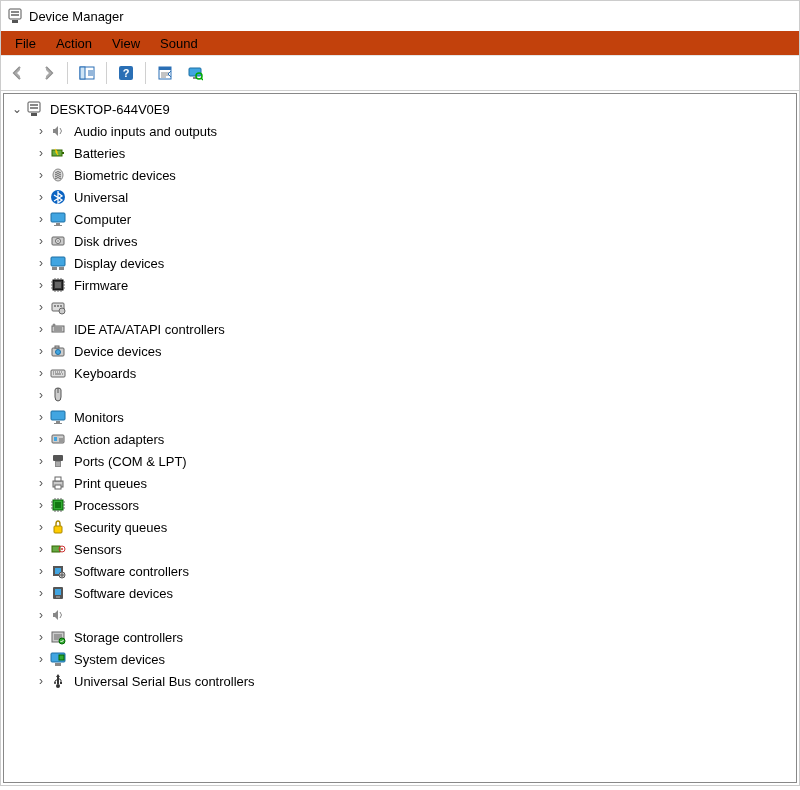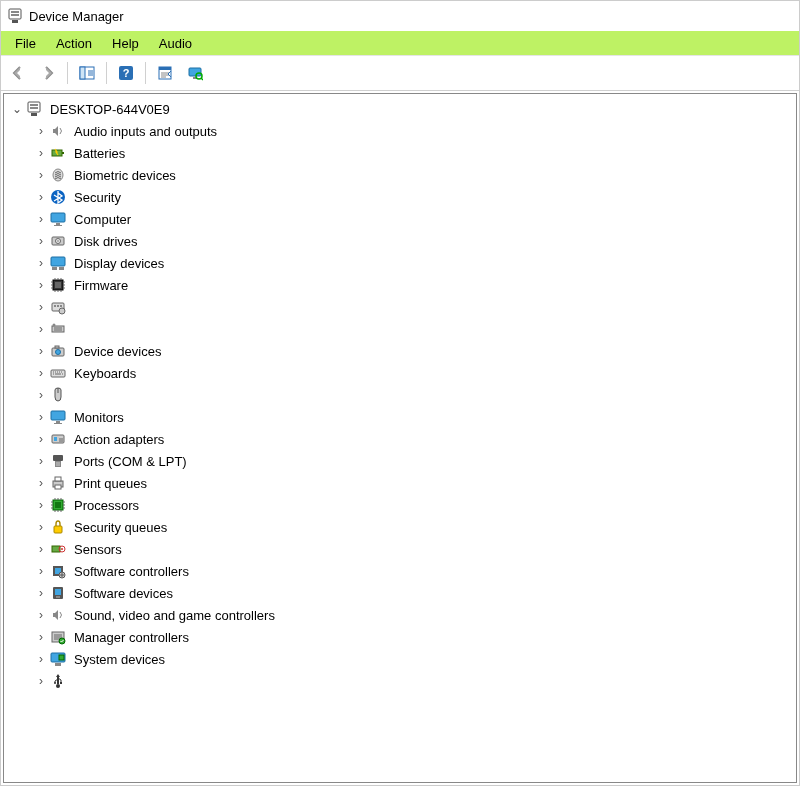--- a/index.html
+++ b/index.html
@@ -1,20 +1,20 @@
 <!DOCTYPE html>
 <html><head>
 <meta charset="utf-8">
 <style>
   html,body{margin:0;padding:0;font-family:"Segoe UI",Tahoma,sans-serif;font-size:13px;color:#000;background:#fff;width:800px;height:790px;overflow:hidden}
   .window{display:flex;flex-direction:column;height:786px;border:1px solid #ccc;box-sizing:border-box}
   .titlebar{display:flex;align-items:center;height:30px;padding:0 6px;background:#fff}
   .titlebar .app-icon{width:16px;height:16px;margin-right:6px;flex:0 0 auto}
   .titlebar .title{font-size:13px}
-  .menubar{display:flex;align-items:center;height:24px;padding:0 4px;background:#bef264;border-bottom:1px solid #e5e5e5}
+  .menubar{display:flex;align-items:center;height:24px;padding:0 4px;background:#c2410c;border-bottom:1px solid #e5e5e5}
   .menubar .menu-item{padding:2px 10px;cursor:default}
   .toolbar{display:flex;align-items:center;height:30px;padding:2px 4px;background:#fff;border-bottom:1px solid #d0d0d0;gap:4px}
   .toolbar .sep{width:1px;height:22px;background:#d0d0d0;margin:0 2px}
   .tbtn{width:24px;height:24px;display:flex;align-items:center;justify-content:center;border:1px solid transparent;border-radius:2px}
   .tree-pane{flex:1;overflow:auto;border:1px solid #888;margin:2px;background:#fff;padding:4px 0}
   .tree-row{display:flex;align-items:center;height:22px;white-space:nowrap}
   .tree-row .expander{width:14px;height:14px;margin-right:2px;display:flex;align-items:center;justify-content:center;color:#555;cursor:default;font-size:12px;user-select:none}
   .tree-row .node-icon{width:16px;height:16px;margin-right:6px;flex:0 0 auto}
   .tree-row .label{padding:1px 2px}
   .root-row{padding-left:6px}
@@ -34,22 +34,22 @@
           <rect x="4" y="6" width="8" height="2" fill="#888"></rect>
           <rect x="5" y="12" width="6" height="3" fill="#555"></rect>
         </svg>
     </span>
     <span class="title">Device Manager</span>
   </div>
 
   <div class="menubar">
     <div class="menu-item">File</div>
     <div class="menu-item">Action</div>
-    <div class="menu-item">Help</div>
-    <div class="menu-item">Audio</div>
+    <div class="menu-item">View</div>
+    <div class="menu-item">Sound</div>
   </div>
 
   <div class="toolbar">
     <div class="tbtn">
       <svg viewBox="0 0 16 16" width="16" height="16">
           <path d="M10 2 L4 8 L10 14" fill="none" stroke="#888" stroke-width="2"></path>
           <path d="M10 2 L4 8 L10 14 L10 11 L7 8 L10 5 Z" fill="#aaa"></path>
         </svg>
     </div>
     <div class="tbtn">
@@ -138,21 +138,21 @@
           <span class="label">Biometric devices</span>
         </div>
         <div class="tree-row cat-row">
           <span class="expander">›</span>
           <span class="node-icon">
             <svg viewBox="0 0 16 16" width="16" height="16">
               <circle cx="8" cy="8" r="7" fill="#0a63c2"></circle>
               <path d="M8 2 v12 l4 -3 -8 -5 m0 6 l8 -5 -4 -3" fill="none" stroke="#fff" stroke-width="1.3"></path>
             </svg>
           </span>
-          <span class="label">Security</span>
+          <span class="label">Universal</span>
         </div>
         <div class="tree-row cat-row">
           <span class="expander">›</span>
           <span class="node-icon">
             <svg viewBox="0 0 16 16" width="16" height="16">
               <rect x="1" y="2" width="14" height="9" rx="1" fill="#41a5e1" stroke="#1c6ea4"></rect>
               <rect x="6" y="12" width="4" height="2" fill="#888"></rect>
               <rect x="4" y="14" width="8" height="1" fill="#888"></rect>
             </svg>
           </span>
@@ -205,20 +205,21 @@
         </div>
         <div class="tree-row cat-row">
           <span class="expander">›</span>
           <span class="node-icon">
             <svg viewBox="0 0 16 16" width="16" height="16">
               <rect x="2" y="5" width="12" height="6" fill="#ccc" stroke="#666"></rect>
               <path d="M4 7h8M4 9h8" stroke="#666"></path>
               <circle cx="4" cy="4" r="1.5" fill="#888"></circle>
             </svg>
           </span>
+          <span class="label">IDE ATA/ATAPI controllers</span>
         </div>
         <div class="tree-row cat-row">
           <span class="expander">›</span>
           <span class="node-icon">
             <svg viewBox="0 0 16 16" width="16" height="16">
               <rect x="2" y="5" width="12" height="8" rx="1" fill="#ccc" stroke="#666"></rect>
               <rect x="5" y="3" width="4" height="2" fill="#ccc" stroke="#666"></rect>
               <circle cx="8" cy="9" r="2.5" fill="#41a5e1" stroke="#1c6ea4"></circle>
             </svg>
           </span>
@@ -343,33 +344,32 @@
           <span class="label">Software devices</span>
         </div>
         <div class="tree-row cat-row">
           <span class="expander">›</span>
           <span class="node-icon">
             <svg viewBox="0 0 16 16" width="16" height="16">
               <path d="M3 6 h2 l3 -3 v10 l-3 -3 h-2 z" fill="#888"></path>
               <path d="M10 5 q3 3 0 6" fill="none" stroke="#888"></path>
             </svg>
           </span>
-          <span class="label">Sound, video and game controllers</span>
         </div>
         <div class="tree-row cat-row">
           <span class="expander">›</span>
           <span class="node-icon">
             <svg viewBox="0 0 16 16" width="16" height="16">
               <rect x="2" y="3" width="12" height="10" fill="#ccc" stroke="#666"></rect>
               <path d="M4 6h8M4 8h8M4 10h8" stroke="#666"></path>
               <circle cx="12" cy="12" r="3" fill="#3a3" stroke="#060"></circle>
               <path d="M10.5 12l1 1 2-2" fill="none" stroke="#fff"></path>
             </svg>
           </span>
-          <span class="label">Manager controllers</span>
+          <span class="label">Storage controllers</span>
         </div>
         <div class="tree-row cat-row">
           <span class="expander">›</span>
           <span class="node-icon">
             <svg viewBox="0 0 16 16" width="16" height="16">
               <rect x="1" y="2" width="14" height="9" rx="1" fill="#41a5e1" stroke="#1c6ea4"></rect>
               <rect x="5" y="12" width="6" height="3" fill="#888"></rect>
               <rect x="9" y="4" width="5" height="5" fill="#3a3" stroke="#060"></rect>
             </svg>
           </span>
@@ -379,17 +379,18 @@
           <span class="expander">›</span>
           <span class="node-icon">
             <svg viewBox="0 0 16 16" width="16" height="16">
               <path d="M8 1 l2 3 h-1 v7 h-2 v-7 h-1 z" fill="#333"></path>
               <circle cx="8" cy="13" r="2" fill="#333"></circle>
               <path d="M8 6 l-3 2 v2 M8 5 l3 2 v2" fill="none" stroke="#333"></path>
               <circle cx="5" cy="10" r="1" fill="#333"></circle>
               <rect x="10" y="9" width="2" height="2" fill="#333"></rect>
             </svg>
           </span>
+          <span class="label">Universal Serial Bus controllers</span>
         </div>
       </div>
   </div>
 
 </div>
 
 </body></html>

